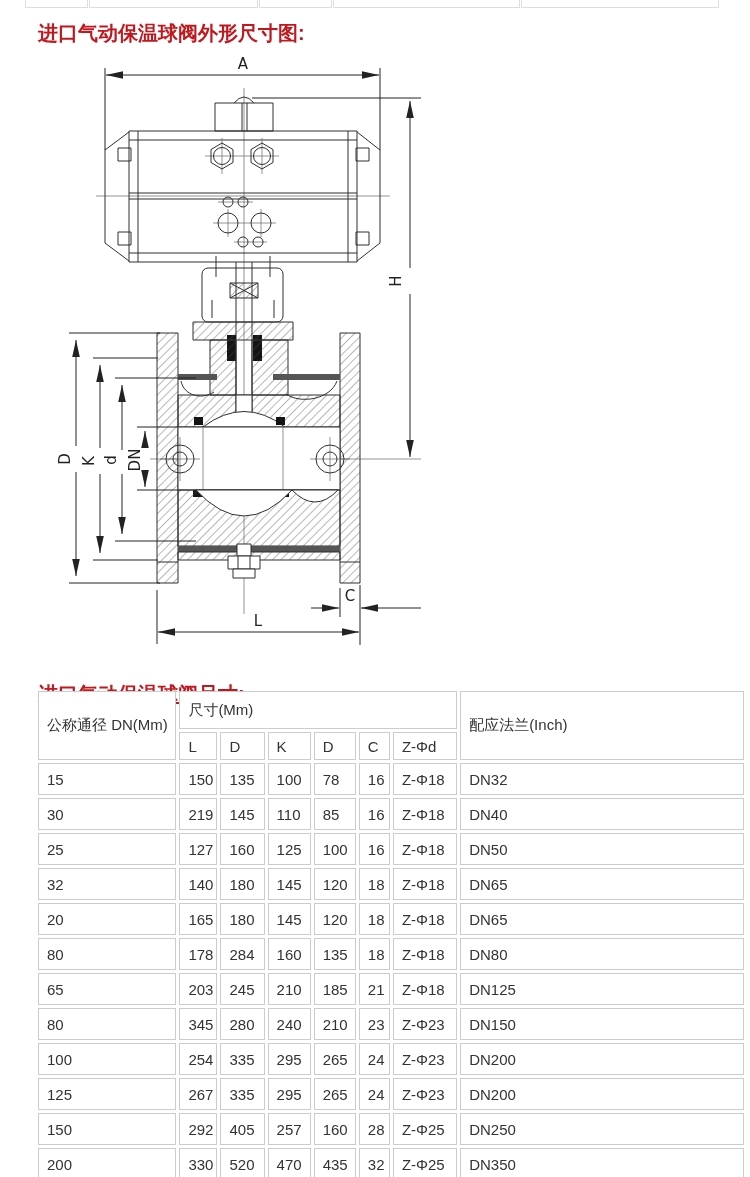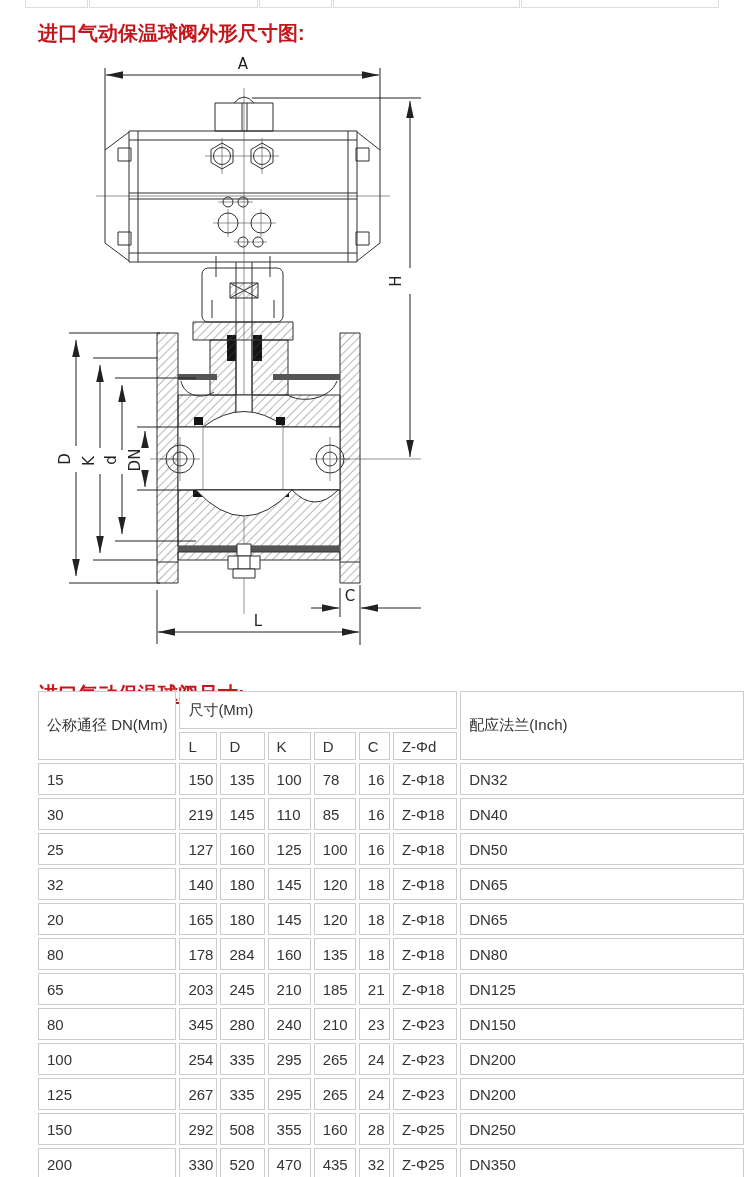--- a/index.html
+++ b/index.html
@@ -357,22 +357,22 @@
           <td>335</td>
           <td>295</td>
           <td>265</td>
           <td>24</td>
           <td>Z-Φ23</td>
           <td>DN200</td>
         </tr>
         <tr>
           <td>150</td>
           <td>292</td>
-          <td>508</td>
-          <td>355</td>
+          <td>405</td>
+          <td>257</td>
           <td>160</td>
           <td>28</td>
           <td>Z-Φ25</td>
           <td>DN250</td>
         </tr>
         <tr>
           <td>200</td>
           <td>330</td>
           <td>520</td>
           <td>470</td>

